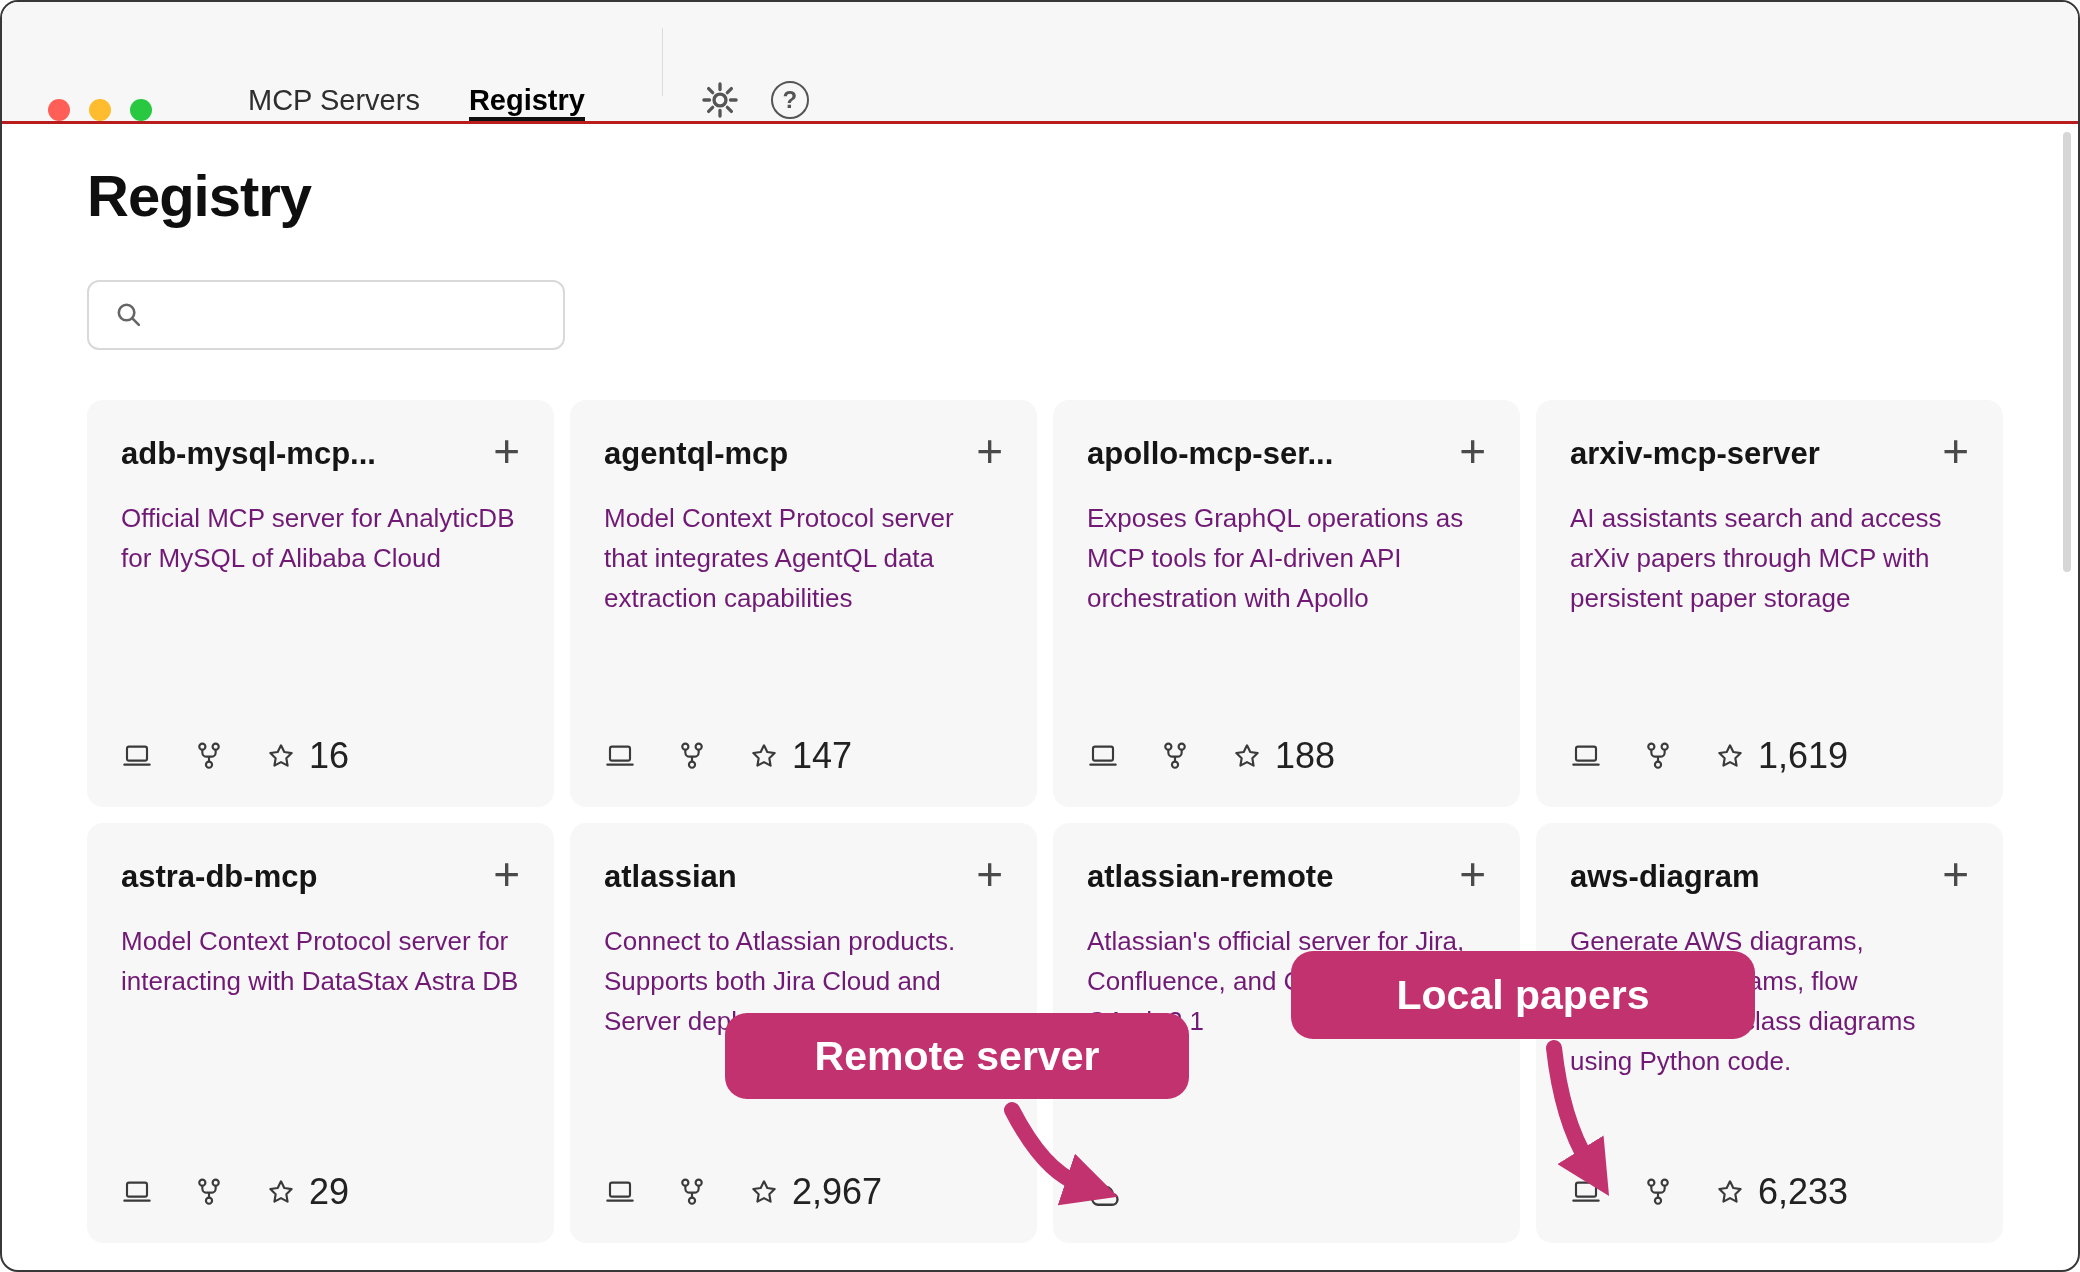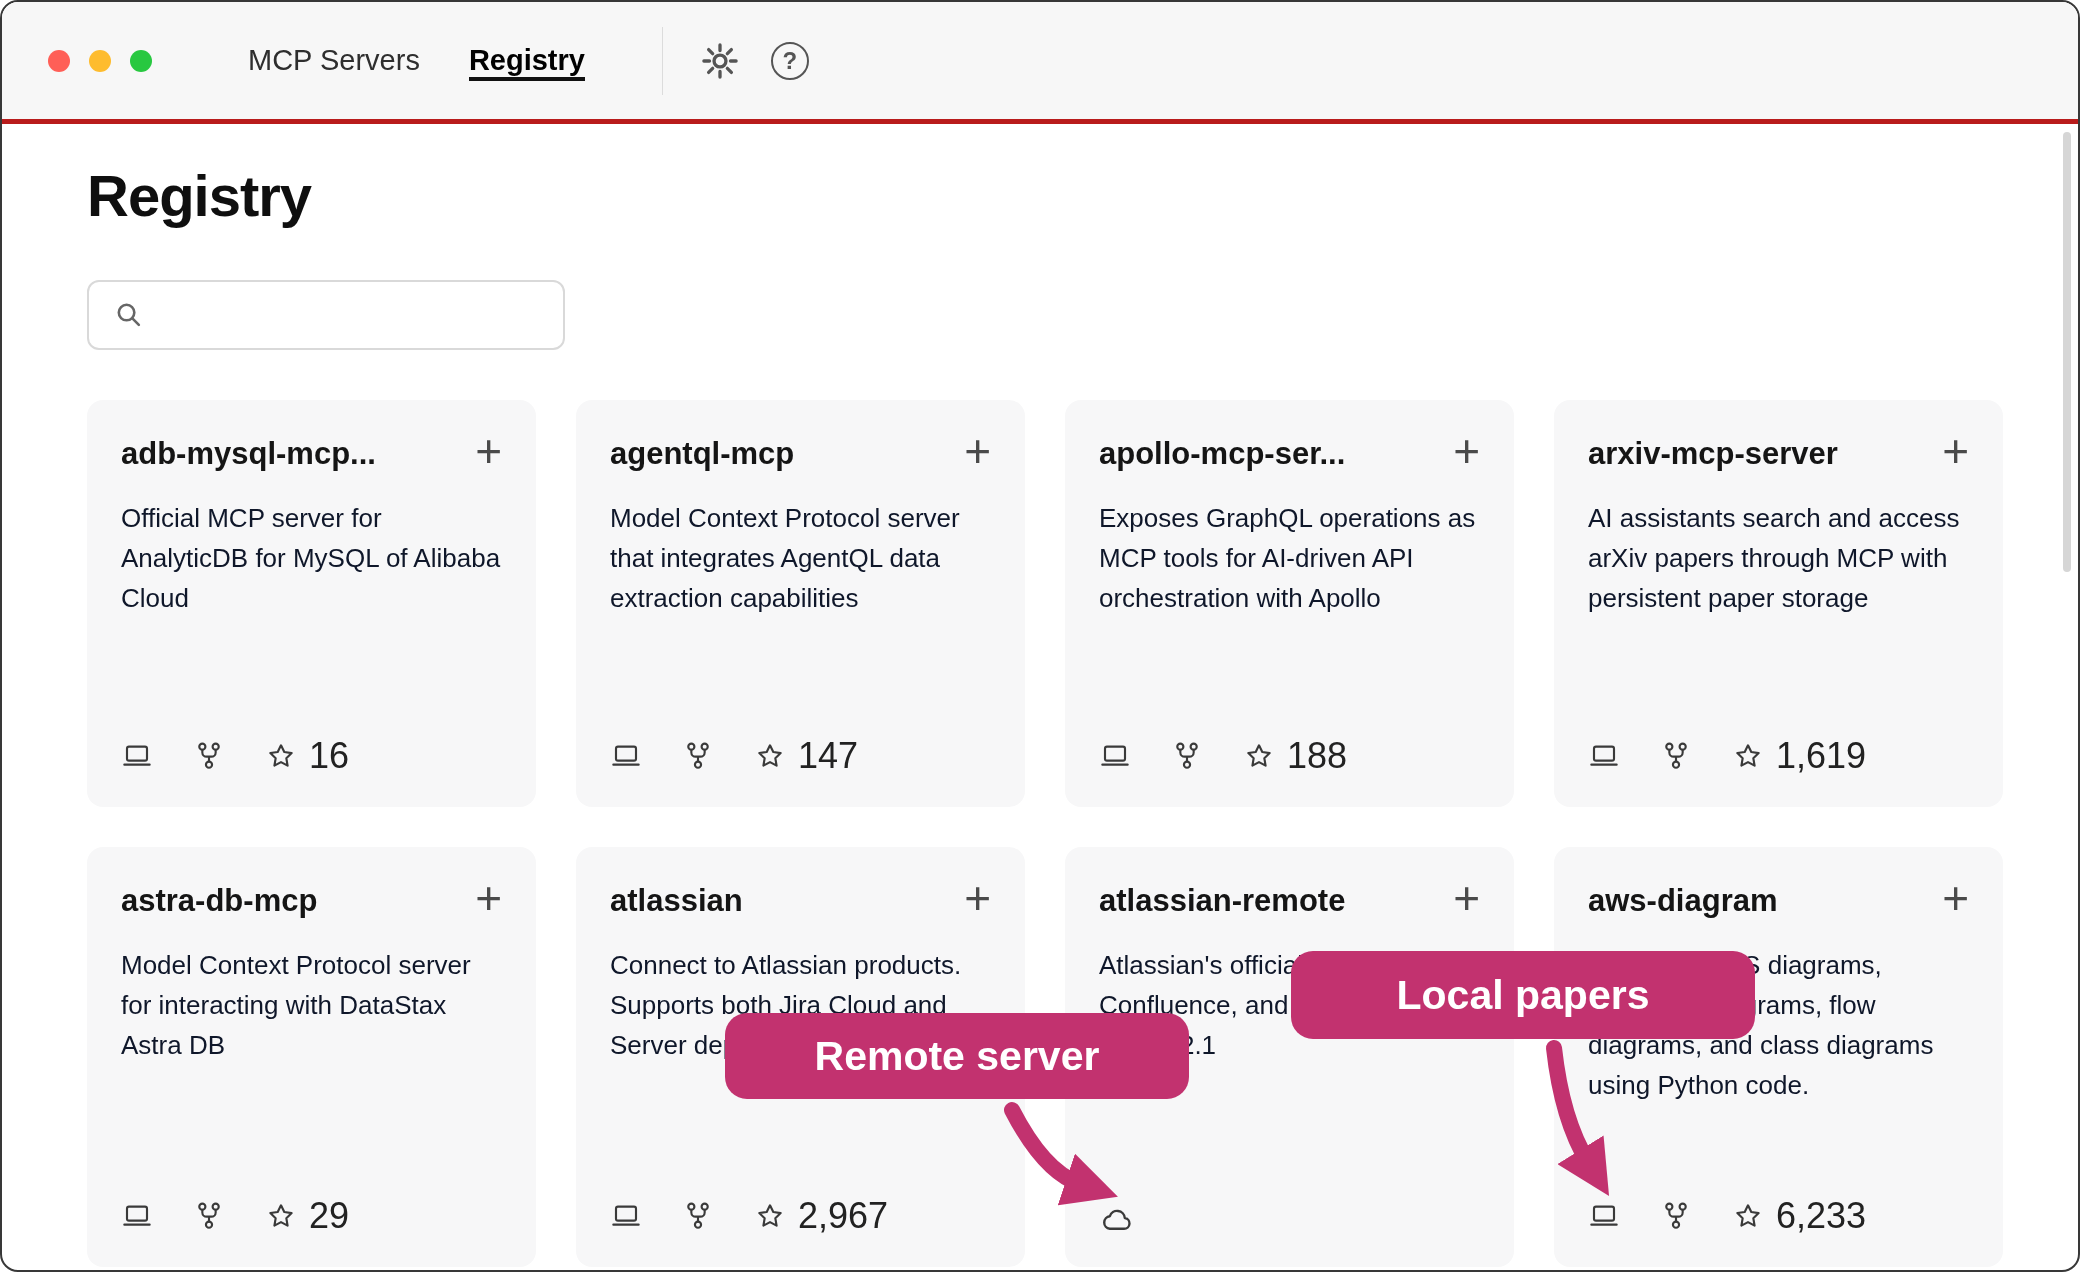--- a/index.html
+++ b/index.html
@@ -12,24 +12,24 @@
   .window {
     position: relative;
     width: 2080px; height: 1272px;
     background: #ffffff;
     border: 2px solid #383838;
     border-radius: 18px;
     overflow: hidden;
   }
   
   .titlebar {
-    display: flex; align-items: center;
+    display: flex; align-items: flex-end;
     height: 122px;
     background: #f7f7f7;
-    border-bottom: 5px solid #b91c1c;
+    border-bottom: 3px solid #b91c1c;
   }
   .traffic { display: flex; align-items: center; gap: 19px; padding-left: 46px; }
   .tl { width: 22px; height: 22px; border-radius: 50%; cursor: pointer; }
   .tl.red    { background: var(--tl-red); }
   .tl.yellow { background: var(--tl-yellow); }
   .tl.green  { background: var(--tl-green); }
   .tabs { display: flex; align-items: stretch; margin-left: 96px; }
   .tab {
     display: flex; align-items: center;
     margin-right: 49px;
@@ -71,36 +71,36 @@
     font-size: 28px; color: #333; width: 100%;
     font-family: "Liberation Sans", "DejaVu Sans", sans-serif;
   }
   .search-box input::placeholder { color: #9b9b9b; }
   
   .grid {
     margin-top: 50px;
     display: grid;
     grid-template-columns: repeat(4, 1fr);
     grid-template-rows: 407px 420px;
-    gap: 40px;
+    gap: 16px;
   }
   .card {
     background: #f7f7f8;
     border-radius: 16px;
     padding: 36px 34px 30px 34px;
     display: flex; flex-direction: column;
     cursor: pointer;
   }
   .card-head { display: flex; justify-content: space-between; align-items: flex-start; }
   .card-title { font-size: 31px; font-weight: 700; color: #151515; }
   .card-add {
     font-size: 46px; font-weight: 300; line-height: 26px;
     color: #4a4a4a; cursor: pointer; padding: 2px 0 0 10px;
   }
-  .card-desc { margin-top: 26px; font-size: 26px; line-height: 1.54; color: #0f172a; }
+  .card-desc { margin-top: 26px; font-size: 26px; line-height: 1.54; color: #701a75; }
   .card-foot { margin-top: auto; display: flex; align-items: center; gap: 40px; color: #3a3a3a; }
   .card-foot svg { width: 32px; height: 32px; display: block; }
   .stars { display: flex; align-items: center; gap: 12px; }
   .star-count { font-size: 36px; color: #222; }
   
   .callout {
     position: absolute; z-index: 10;
     display: flex; align-items: center; justify-content: center;
     background: var(--callout); color: #fff;
     font-size: 41px; font-weight: 700;

